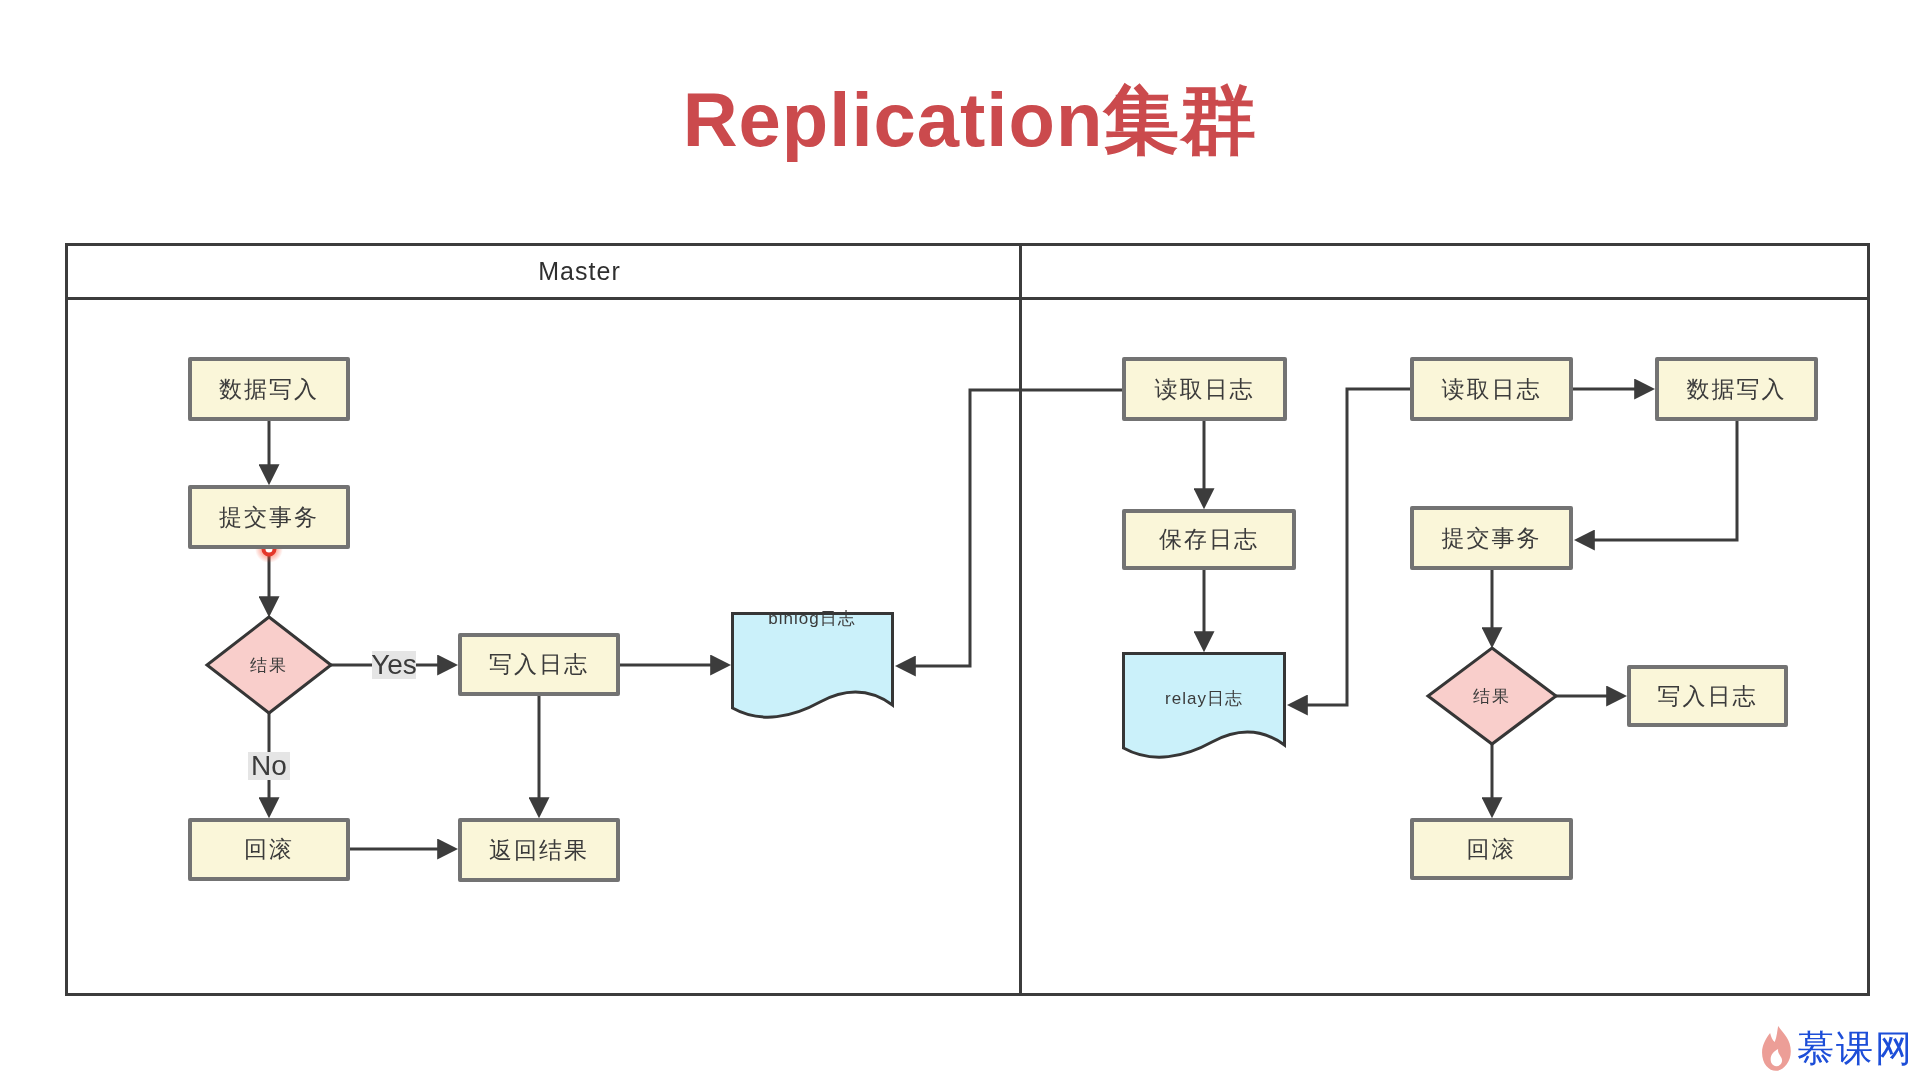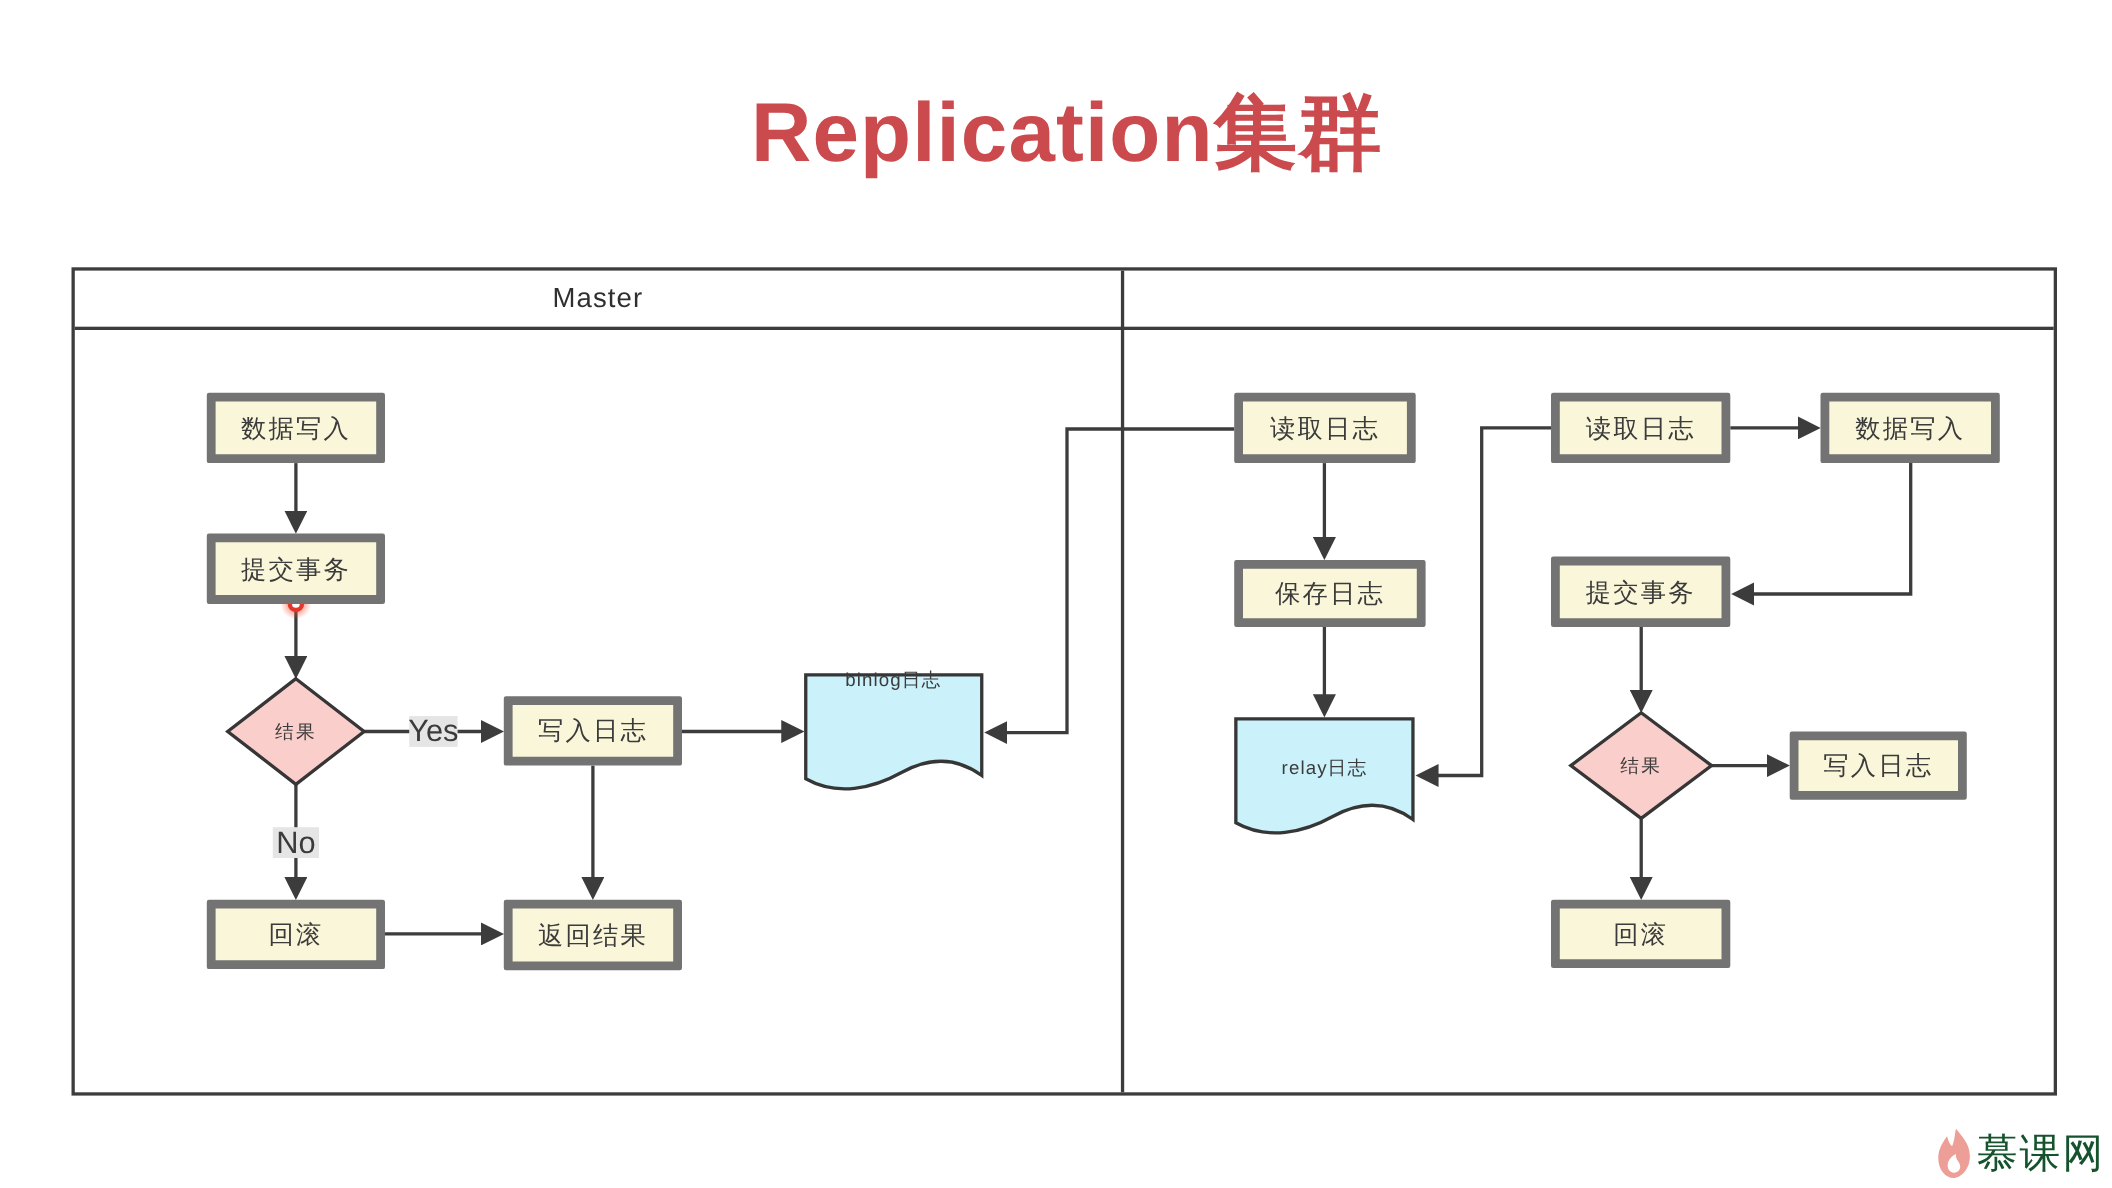--- a/index.html
+++ b/index.html
@@ -18,44 +18,44 @@
     border:3px solid #3c3c3c;
   }
   .header-row{
     position:absolute;left:0;top:0;right:0;height:51px;border-bottom:3px solid #3c3c3c;
   }
   .lane-divider{
     position:absolute;left:951px;top:0;bottom:0;width:3px;background:#3c3c3c;
   }
   .header-cell{
     position:absolute;top:0;height:51px;display:flex;align-items:center;justify-content:center;
-    font-size:25px;color:#2f2f2f;letter-spacing:1px;
+    font-size:25px;color:#2f2f2f;letter-spacing:1px;padding-left:36px;
   }
   .header-cell.master{left:0;width:951px;}
   .header-cell.slave{left:954px;right:0;}
   
   .node{
     position:absolute;display:flex;align-items:center;justify-content:center;
-    background:#faf6d9;border:8px solid #737373;border-radius:2px;
+    background:#faf6d9;border:4px solid #737373;border-radius:2px;
     font-size:23px;color:#3b3b3b;letter-spacing:2px;box-sizing:border-box;
   }
   .shape-label{
     position:absolute;display:flex;align-items:center;justify-content:center;
     font-size:17px;color:#3b3b3b;letter-spacing:2px;pointer-events:none;
   }
   .edge-label{
     position:absolute;display:flex;align-items:center;justify-content:center;
     background:#e5e5e5;font-size:28px;color:#3b3b3b;
   }
   svg.layer{position:absolute;left:0;top:0;width:1920px;height:1080px;}
   
   .logo{
     position:absolute;right:6px;bottom:6px;display:flex;align-items:center;gap:4px;
   }
-  .logo .text{font-size:37px;color:#14532d;letter-spacing:2px;}
+  .logo .text{font-size:37px;color:#1d4ed8;letter-spacing:2px;}
 </style>
 </head>
 <body>
 
 <div id="stage">
 
   <div class="title">Replication集群</div>
 
   <div class="frame">
     <div class="header-row"></div>

